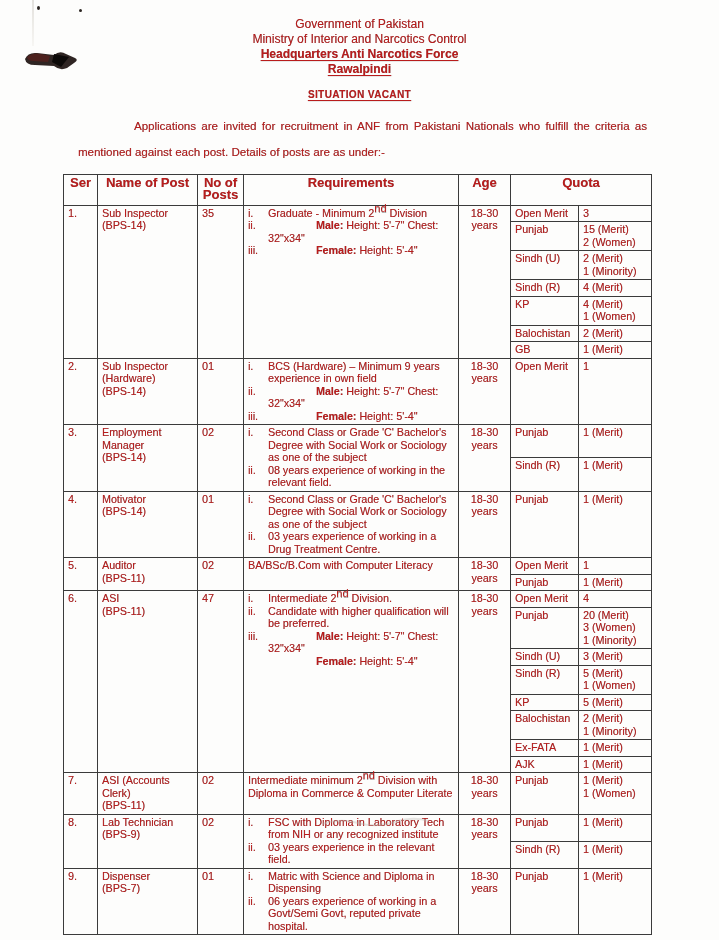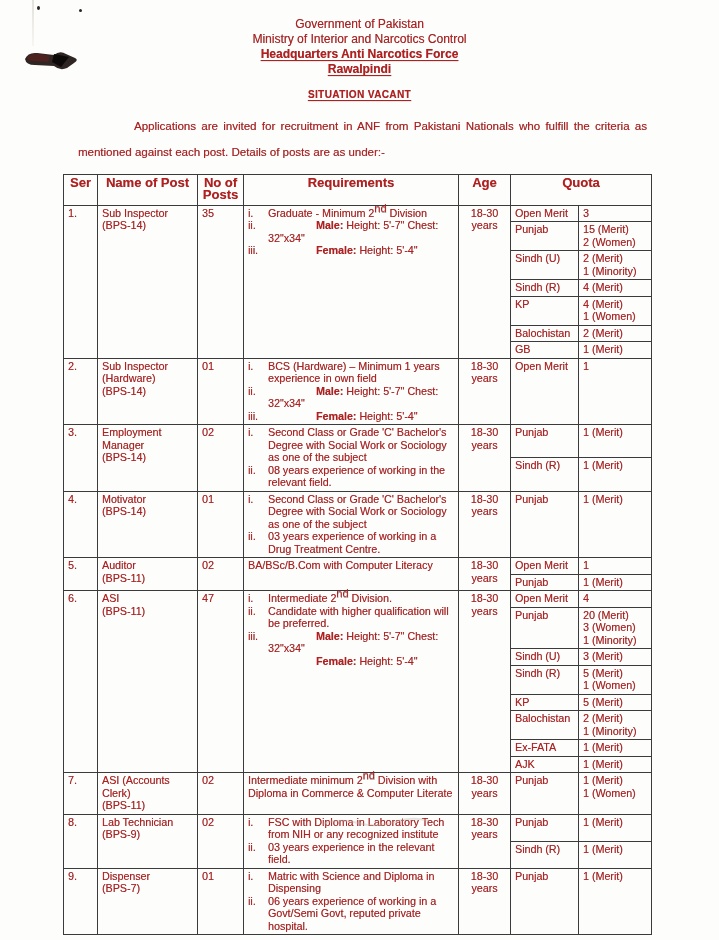--- a/index.html
+++ b/index.html
@@ -144,21 +144,21 @@
         </tr>
         <tr>
           <td class="c-ser">2.</td>
           <td class="c-name">Sub Inspector
 (Hardware)
 (BPS-14)</td>
           <td class="c-posts">01</td>
           <td class="c-req">
             <div class="req-item">
               <span class="req-n">i.</span>
-              <span class="req-t"><span>BCS (Hardware) – Minimum 1 years experience in own field</span></span>
+              <span class="req-t"><span>BCS (Hardware) – Minimum 9 years experience in own field</span></span>
             </div>
             <div class="req-item">
               <span class="req-n">ii.</span>
               <span class="req-t"><span class="b">Male:</span><span> Height: 5'-7" Chest: 32"x34"</span></span>
             </div>
             <div class="req-item">
               <span class="req-n">iii.</span>
               <span class="req-t"><span class="b">Female:</span><span> Height: 5'-4"</span></span>
             </div>
           </td>

